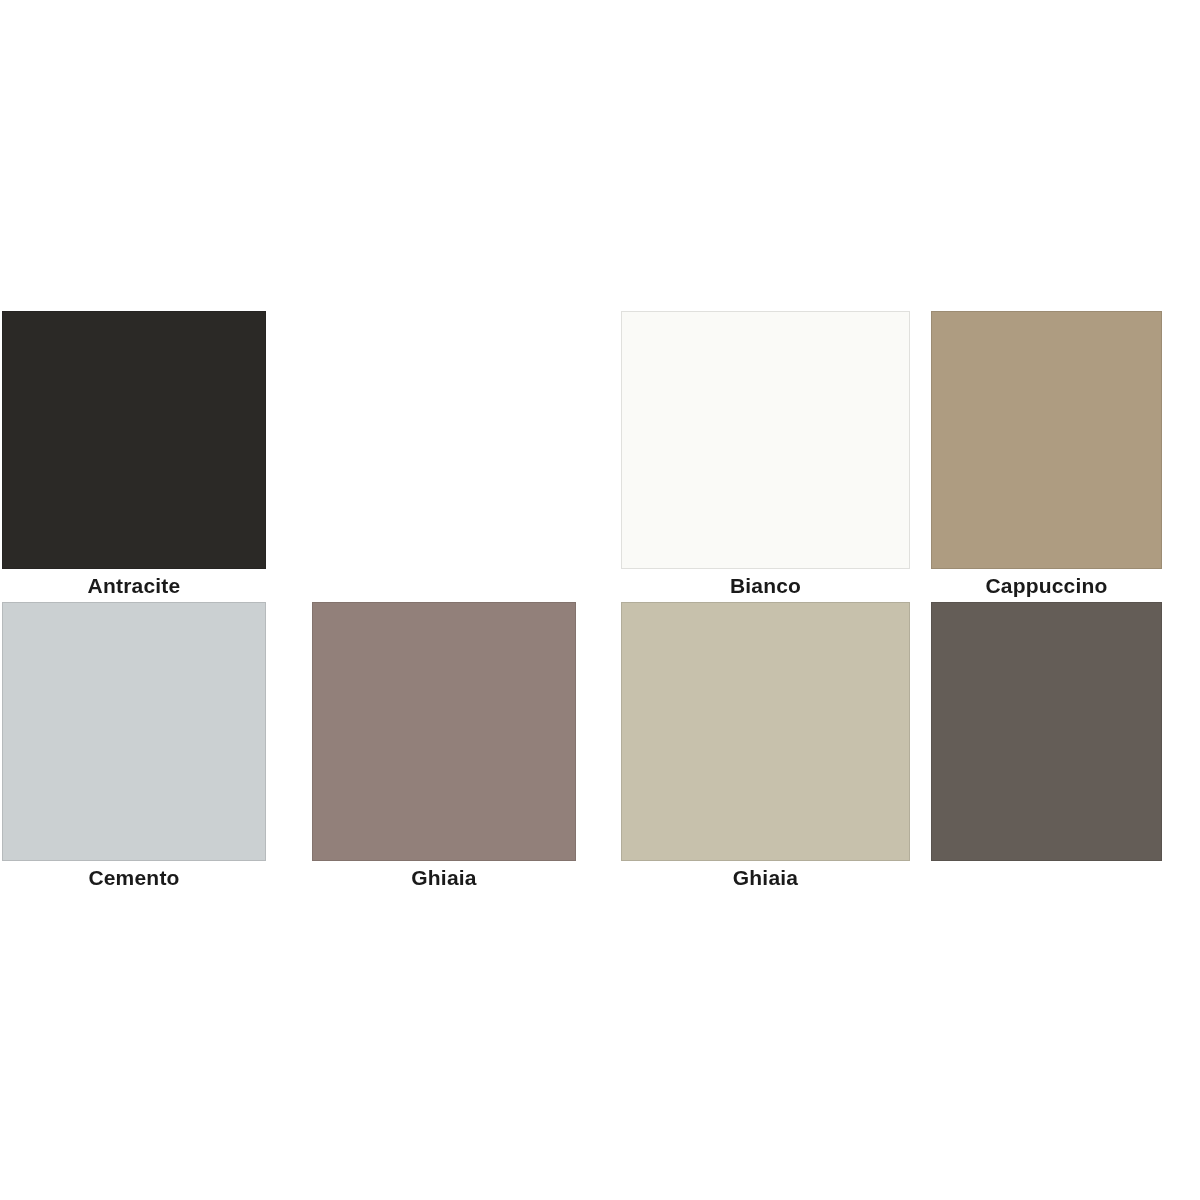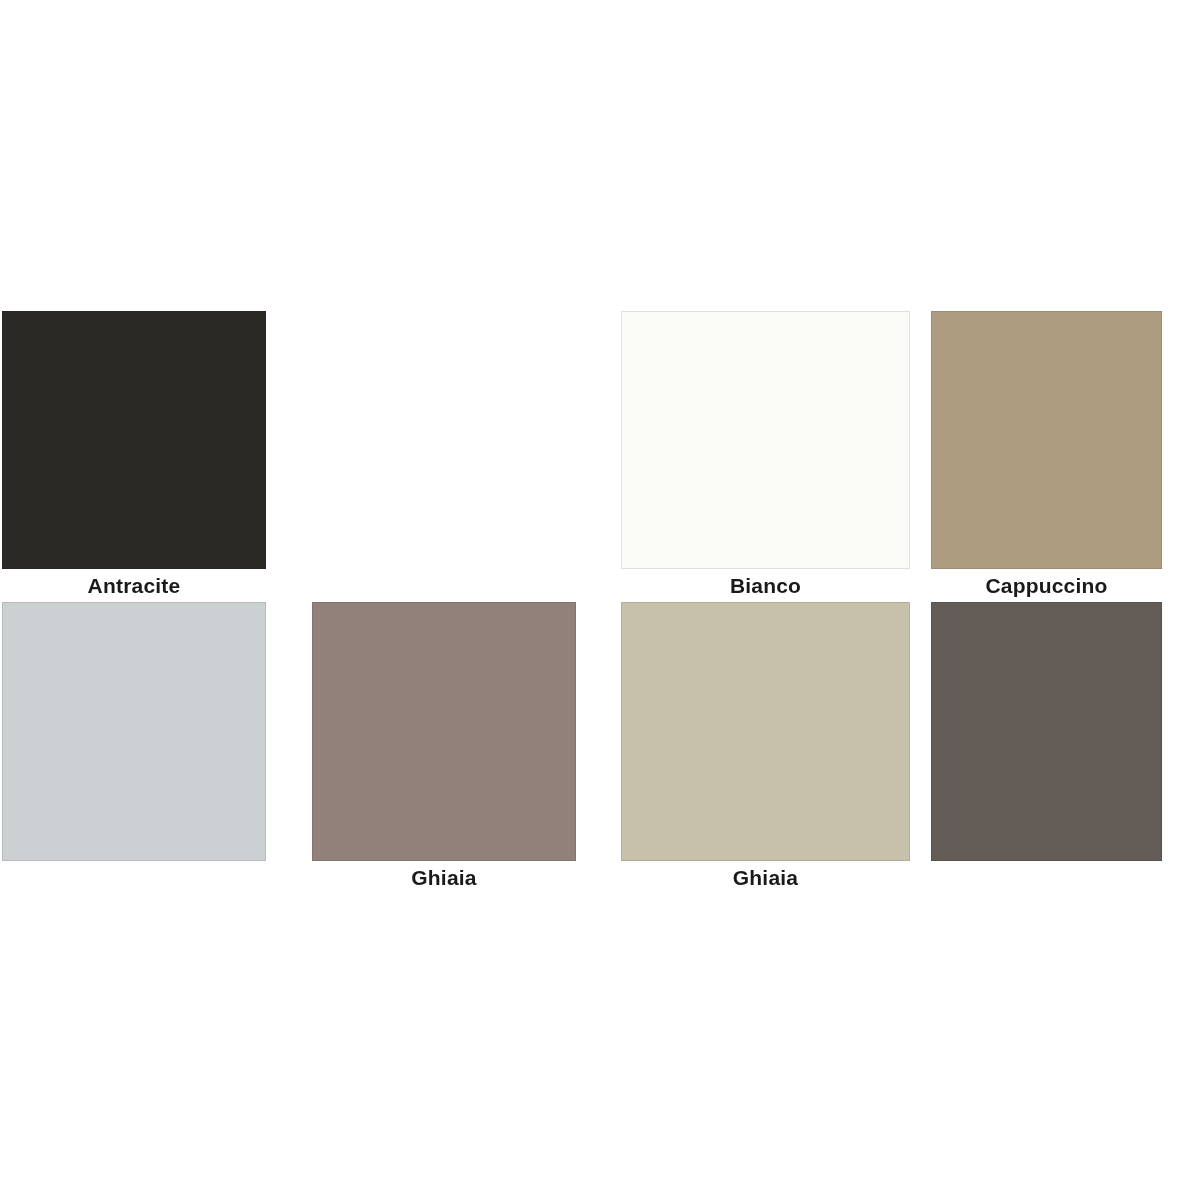--- a/index.html
+++ b/index.html
@@ -79,20 +79,21 @@
       <div class="swatch-label" style="color: rgb(26, 26, 26);">Bianco</div>
     </div>
 
     <div class="cell col-3 row-0">
       <div class="swatch-chip" style="background-color: rgb(174, 156, 129);"></div>
       <div class="swatch-label" style="color: rgb(26, 26, 26);">Cappuccino</div>
     </div>
 
     <div class="cell col-0 row-1">
       <div class="swatch-chip" style="background-color: rgb(203, 208, 210);"></div>
+      <div class="swatch-label" style="color: rgb(26, 26, 26);">Cemento</div>
     </div>
 
     <div class="cell col-1 row-1">
       <div class="swatch-chip" style="background-color: rgb(146, 128, 122);"></div>
       <div class="swatch-label" style="color: rgb(26, 26, 26);">Ghiaia</div>
     </div>
 
     <div class="cell col-2 row-1">
       <div class="swatch-chip" style="background-color: rgb(199, 193, 172);"></div>
       <div class="swatch-label" style="color: rgb(26, 26, 26);">Ghiaia</div>

